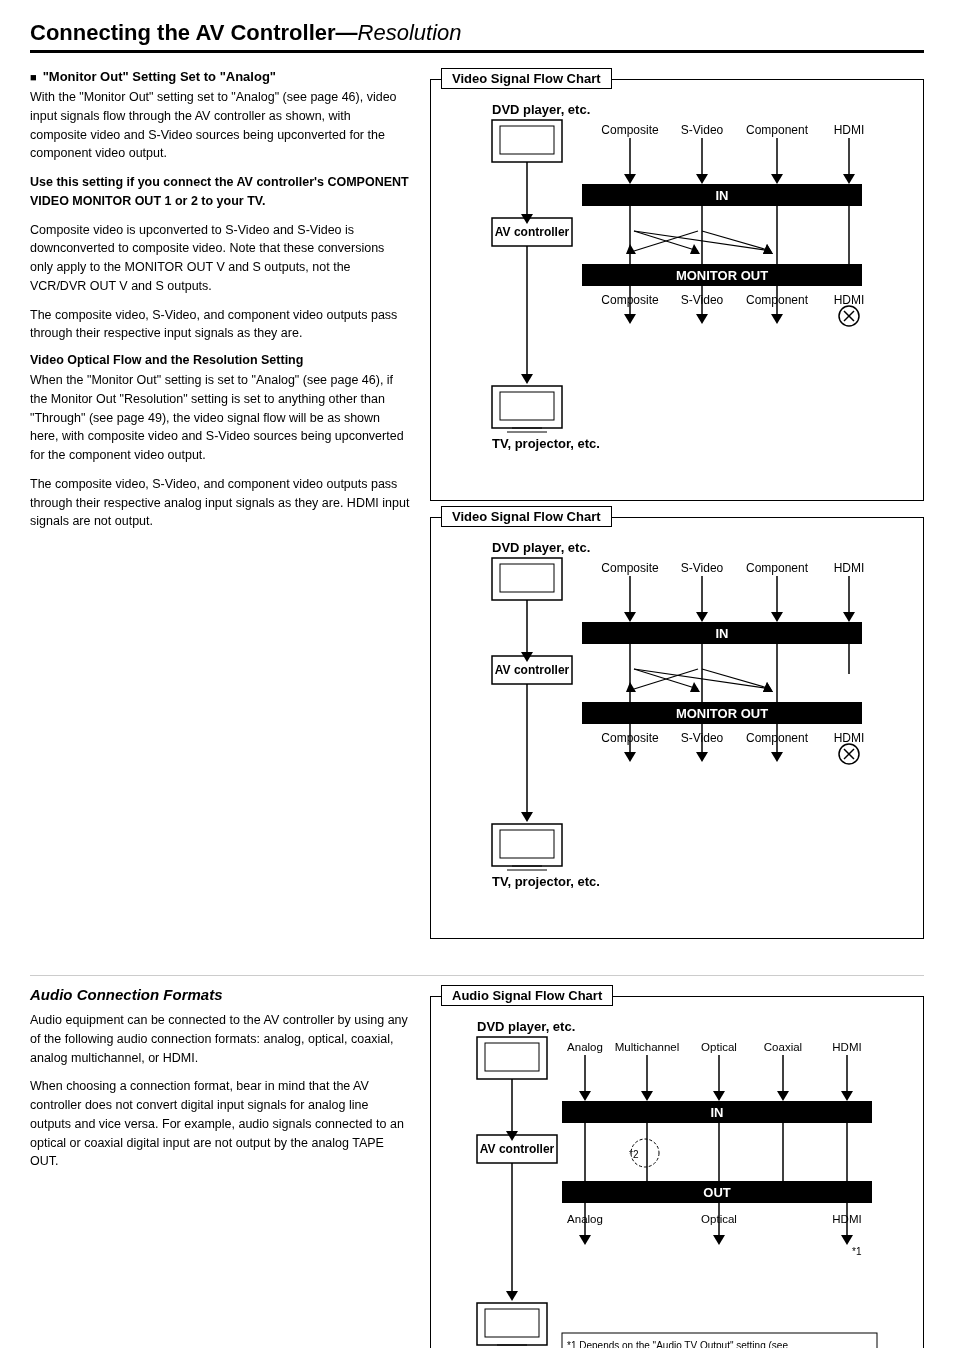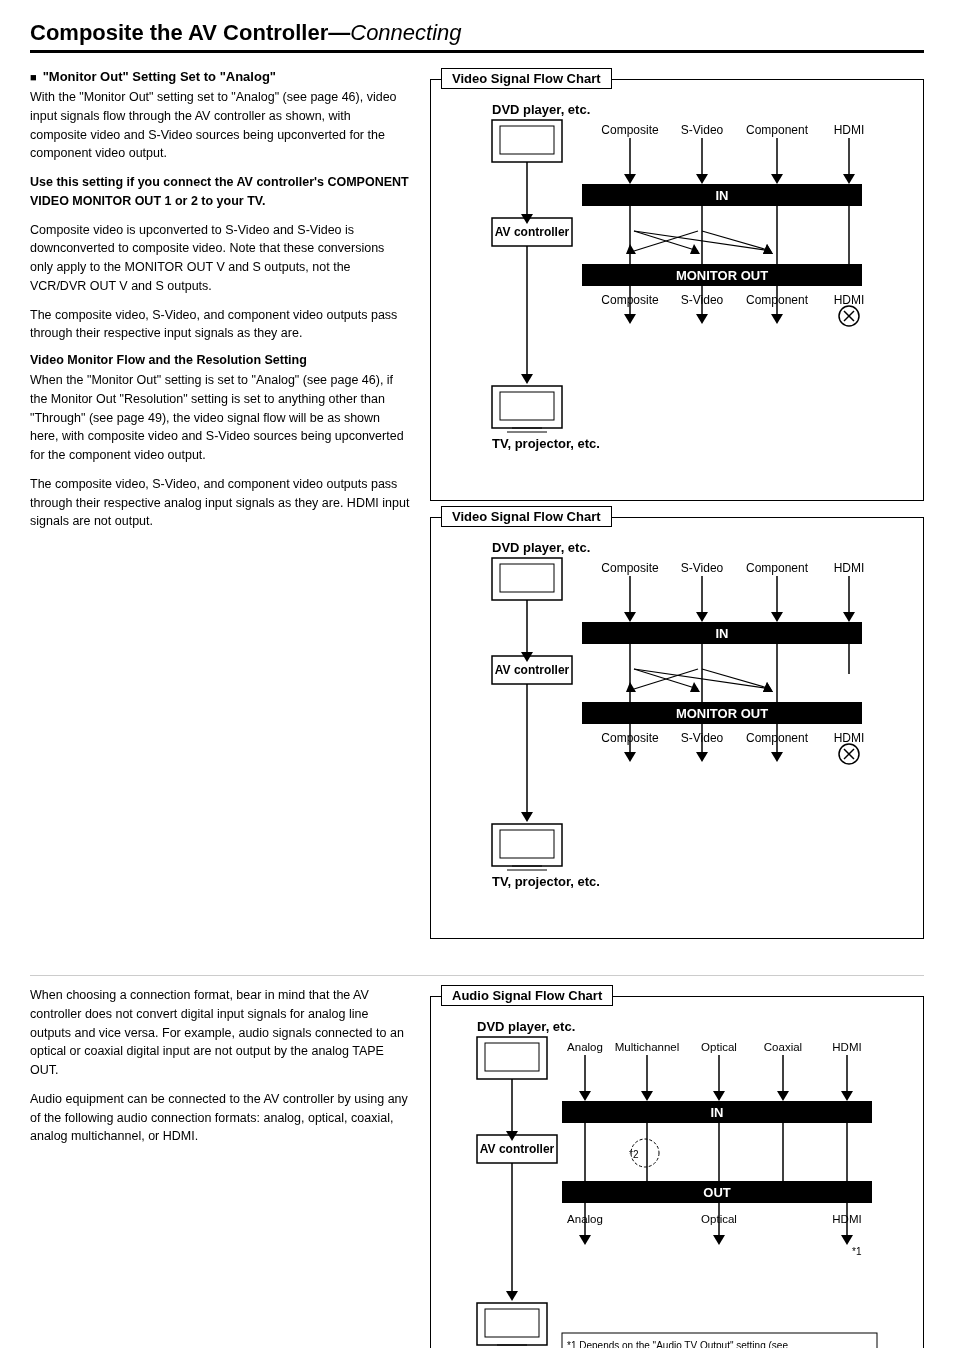--- a/index.html
+++ b/index.html
@@ -112,35 +112,35 @@
     }
     .lower-right {
       flex: 1;
     }
   </style>
 </head>
 <body>
 
 <div class="page-header">
   <h1>
-    <span>Composite the AV Controller</span>—<em>Connecting</em>
+    <span>Connecting the AV Controller</span>—<em>Resolution</em>
   </h1>
 </div>
 
 <div class="main-content">
   <div class="left-col">
     <div class="section-title">
       <span>"Monitor Out" Setting Set to "Analog"</span>
     </div>
     <p class="body-text">With the "Monitor Out" setting set to "Analog" (see page 46), video input signals flow through the AV controller as shown, with composite video and S-Video sources being upconverted for the component video output.</p>
     <p class="body-text"><strong>Use this setting if you connect the AV controller's COMPONENT VIDEO MONITOR OUT 1 or 2 to your TV.</strong></p>
     <p class="body-text">Composite video is upconverted to S-Video and S-Video is downconverted to composite video. Note that these conversions only apply to the MONITOR OUT V and S outputs, not the VCR/DVR OUT V and S outputs.</p>
     <p class="body-text">The composite video, S-Video, and component video outputs pass through their respective input signals as they are.</p>
 
-    <p class="sub-heading">Video Monitor Flow and the Resolution Setting</p>
+    <p class="sub-heading">Video Optical Flow and the Resolution Setting</p>
     <p class="body-text">When the "Monitor Out" setting is set to "Analog" (see page 46), if the Monitor Out "Resolution" setting is set to anything other than "Through" (see page 49), the video signal flow will be as shown here, with composite video and S-Video sources being upconverted for the component video output.</p>
     <p class="body-text">The composite video, S-Video, and component video outputs pass through their respective analog input signals as they are. HDMI input signals are not output.</p>
   </div>
 
   <div class="right-col">
 
     <div class="flow-chart-container" style="margin-top:10px;">
       <span class="flow-chart-title">Video Signal Flow Chart</span>
       <div class="chart-inner">
         <svg class="chart-svg" width="390" height="390" viewBox="0 0 390 390">
@@ -304,22 +304,23 @@
           <text x="10" y="352" font-weight="bold" font-size="13" font-family="Arial">TV, projector, etc.</text>
         </svg>
       </div>
     </div>
   </div>
 </div>
 
 <div class="lower-section">
   <div class="two-col-lower">
     <div class="lower-left">
+      <p class="audio-heading">Audio Connection Formats</p>
+      <p class="body-text">Audio equipment can be connected to the AV controller by using any of the following audio connection formats: analog, optical, coaxial, analog multichannel, or HDMI.</p>
       <p class="body-text">When choosing a connection format, bear in mind that the AV controller does not convert digital input signals for analog line outputs and vice versa. For example, audio signals connected to an optical or coaxial digital input are not output by the analog TAPE OUT.</p>
-      <p class="body-text">Audio equipment can be connected to the AV controller by using any of the following audio connection formats: analog, optical, coaxial, analog multichannel, or HDMI.</p>
     </div>
 
     <div class="lower-right">
 
       <div class="flow-chart-container" style="margin-top:10px;">
         <span class="flow-chart-title">Audio Signal Flow Chart</span>
         <div class="chart-inner">
           <svg class="chart-svg" width="420" height="420" viewBox="0 0 420 420">
 
             <text x="10" y="18" font-weight="bold" font-size="13" font-family="Arial">DVD player, etc.</text>

